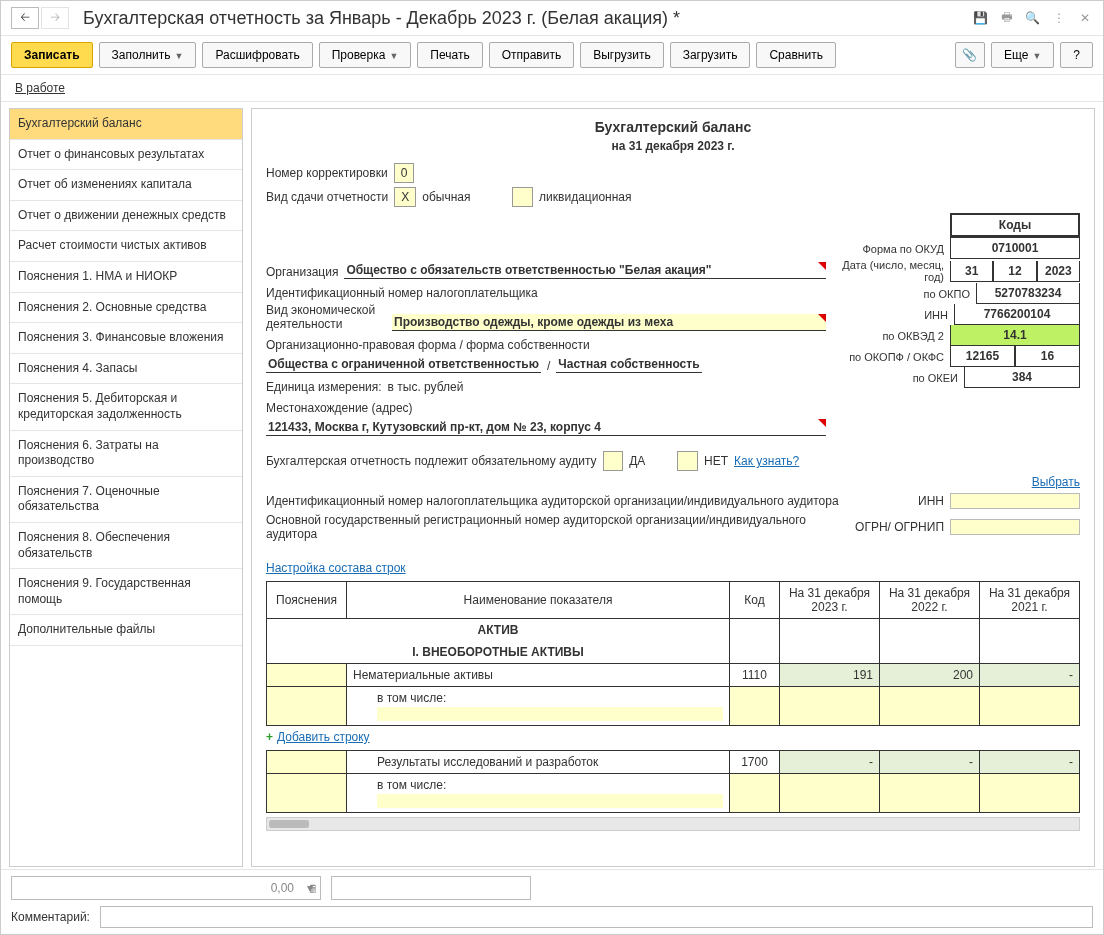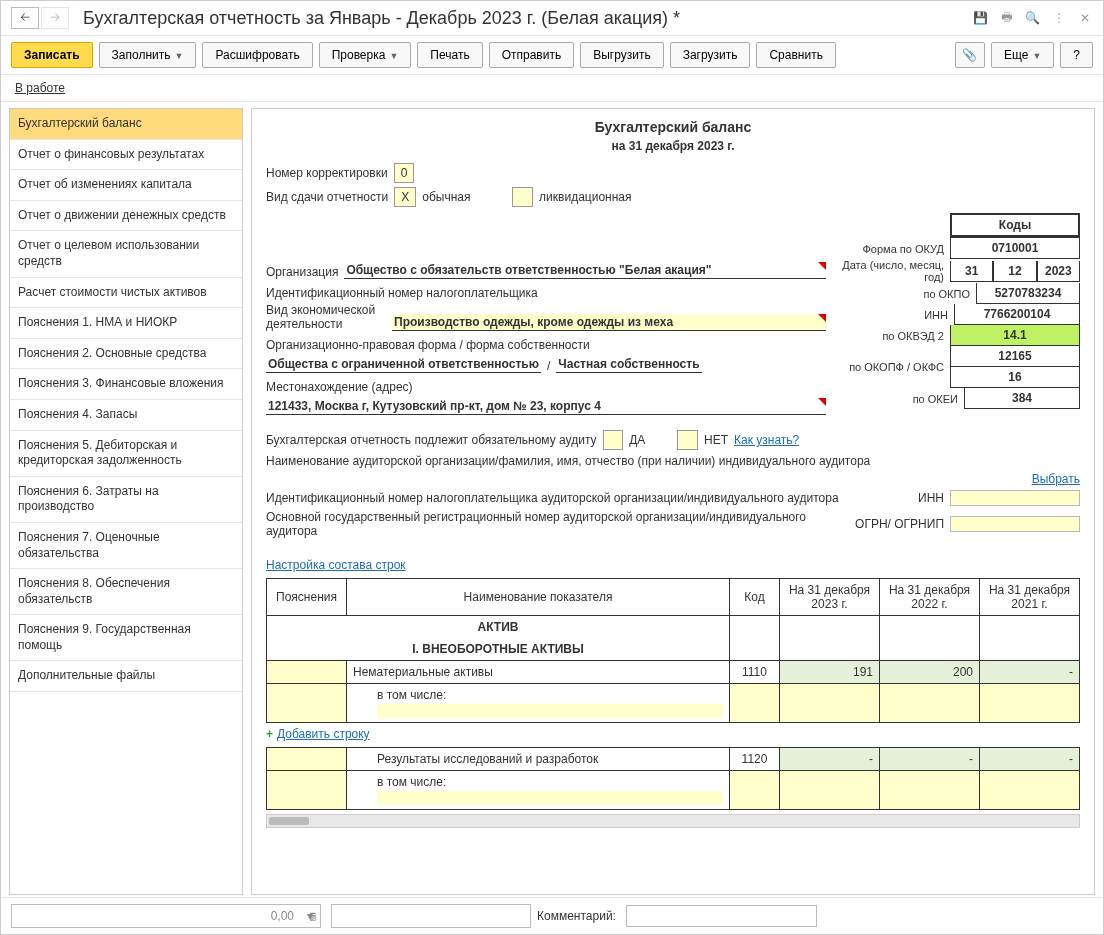--- a/index.html
+++ b/index.html
@@ -33,36 +33,36 @@
 .red-corner::after { content:''; position:absolute; top:0; right:0; border: 4px solid transparent; border-top-color:#d00; border-right-color:#d00; }
 .link { color: #1a6db5; text-decoration: underline; cursor: pointer; }
 .data-table { border-collapse: collapse; width: 100%; margin-top: 6px; }
 .data-table th, .data-table td { border: 1px solid #333; padding: 4px 6px; font-size: 12px; }
 .data-table th { font-weight: normal; text-align: center; }
 .data-table .green { background: #e6f0d8; text-align: right; }
 .data-table .yellow { background: #ffffcc; }
 .section-row td { text-align: center; font-weight: bold; }
 .add-row { color: #1a6db5; cursor: pointer; margin: 4px 0; }
 .add-row .plus { color: #2a9d2a; font-weight: bold; margin-right: 4px; }
-.footer { padding: 6px 10px; display: flex; gap: 6px; border-top: 1px solid #e5e5e5; }
+.footer { padding: 6px 10px; display: flex; flex-direction: column; gap: 6px; border-top: 1px solid #e5e5e5; }
 .footer-row { display: flex; gap: 10px; align-items: center; }
 .footer-input { border: 1px solid #bbb; height: 24px; padding: 2px 6px; }
 .footer-num { width: 310px; text-align: right; position: relative; }
 .footer-num .calc { position:absolute; right:4px; top:4px; color:#888; font-size:11px; }
 .footer-text { width: 200px; }
 .comment-input { flex:1; border:1px solid #bbb; height:22px; padding:2px 6px; }
 .codes-box { border:2px solid #333; }
 .codes-box-h { text-align:center; font-weight:bold; padding:3px; border-bottom:1px solid #333; }
 .code-line { display:flex; align-items:center; }
 .code-line .lbl { flex:1; text-align:right; padding-right:6px; font-size:11px; }
 .cell1 { border:1px solid #333; border-top:none; text-align:center; padding:3px; font-weight:bold; }
 .cell1.y { background:#bef264; }
 .threecell { display:grid; grid-template-columns:1fr 1fr 1fr; }
 .threecell div { border:1px solid #333; border-top:none; text-align:center; padding:3px; font-weight:bold; }
-.twocell { display:grid; grid-template-columns:1fr; }
+.twocell { display:grid; grid-template-columns:1fr 1fr; }
 .twocell div { border:1px solid #333; border-top:none; text-align:center; padding:3px; font-weight:bold; }
 .left-area { width: 560px; }
 .org-row { display:flex; align-items:flex-end; margin:3px 0; gap:6px; min-height:18px;}
 .yellow-input { background:#ffffcc; border:1px solid #bbb; min-height:16px; flex:1; }
 .scrollbar-h { height:14px; background:#e8e8e8; border:1px solid #ccc; margin-top:4px; position:relative; }
 .scrollbar-h::before { content:''; position:absolute; left:2px; top:2px; width:40px; height:8px; background:#bbb; border-radius:2px; }
 </style>
 </head>
 <body>
 
@@ -99,21 +99,20 @@
   <div class="status">
     <a>В работе</a>
   </div>
 
   <div class="main">
     <div class="sidebar">
       <div class="sidebar-item active">Бухгалтерский баланс</div>
       <div class="sidebar-item">Отчет о финансовых результатах</div>
       <div class="sidebar-item">Отчет об изменениях капитала</div>
       <div class="sidebar-item">Отчет о движении денежных средств</div>
-      <div class="sidebar-item">Отчет о целевом использовании средств</div>
       <div class="sidebar-item">Расчет стоимости чистых активов</div>
       <div class="sidebar-item">Пояснения 1. НМА и НИОКР</div>
       <div class="sidebar-item">Пояснения 2. Основные средства</div>
       <div class="sidebar-item">Пояснения 3. Финансовые вложения</div>
       <div class="sidebar-item">Пояснения 4. Запасы</div>
       <div class="sidebar-item">Пояснения 5. Дебиторская и кредиторская задолженность</div>
       <div class="sidebar-item">Пояснения 6. Затраты на производство</div>
       <div class="sidebar-item">Пояснения 7. Оценочные обязательства</div>
       <div class="sidebar-item">Пояснения 8. Обеспечения обязательств</div>
       <div class="sidebar-item">Пояснения 9. Государственная помощь</div>
@@ -152,20 +151,24 @@
           </div>
           <div class="org-row">
             <span>Организационно-правовая форма / форма собственности</span>
           </div>
           <div class="org-row">
             <span class="underline-field">Общества с ограниченной ответственностью</span>
             <span>/</span>
             <span class="underline-field">Частная собственность</span>
           </div>
           <div class="org-row">
+            <span>Единица измерения:</span>
+            <span>в тыс. рублей</span>
+          </div>
+          <div class="org-row">
             <span>Местонахождение (адрес)</span>
           </div>
           <div class="org-row">
             <span class="underline-field red-corner" style="flex:1">121433, Москва г, Кутузовский пр-кт, дом № 23, корпус 4</span>
           </div>
         </div>
 
         <div style="flex:1">
           <div style="display:flex; align-items:center; justify-content:flex-end; margin-bottom:0;">
             <div style="width:130px"></div>
@@ -212,23 +215,20 @@
       </div>
 
       <div class="row" style="margin-top:12px">
         <span>Бухгалтерская отчетность подлежит обязательному аудиту</span>
         <span class="yellow-box">&nbsp;&nbsp;</span>
         <span>ДА</span>
         <span style="width:20px"></span>
         <span class="yellow-box">&nbsp;&nbsp;</span>
         <span>НЕТ</span>
         <span class="link">Как узнать?</span>
-      </div>
-      <div class="row">
-        <span>Наименование аудиторской организации/фамилия, имя, отчество (при наличии) индивидуального аудитора</span>
       </div>
       <div class="row" style="justify-content:flex-end">
         <span class="link">Выбрать</span>
       </div>
       <div class="row">
         <span style="flex:1">Идентификационный номер налогоплательщика аудиторской организации/индивидуального аудитора</span>
         <span>ИНН</span>
         <span class="yellow-input" style="max-width:130px"></span>
       </div>
       <div class="row">
@@ -278,21 +278,21 @@
           <td class="yellow"></td>
         </tr>
       </tbody>
         </table>
       <div class="add-row"><span class="plus">+</span><span class="link">Добавить строку</span></div>
       <table class="data-table">
         <tbody>
             <tr>
           <td class="yellow" style="width:80px"></td>
           <td style="padding-left:30px">Результаты исследований и разработок</td>
-          <td style="width:50px;text-align:center">1120</td>
+          <td style="width:50px;text-align:center">1700</td>
           <td class="green" style="width:100px">-</td>
           <td class="green" style="width:100px">-</td>
           <td class="green" style="width:100px">-</td>
         </tr>
         <tr>
           <td class="yellow"></td>
           <td style="padding-left:30px"><span>в том числе:</span><div style="background:#ffffcc; height:14px; margin-top:2px"></div></td>
           <td class="yellow"></td>
           <td class="yellow"></td>
           <td class="yellow"></td>

